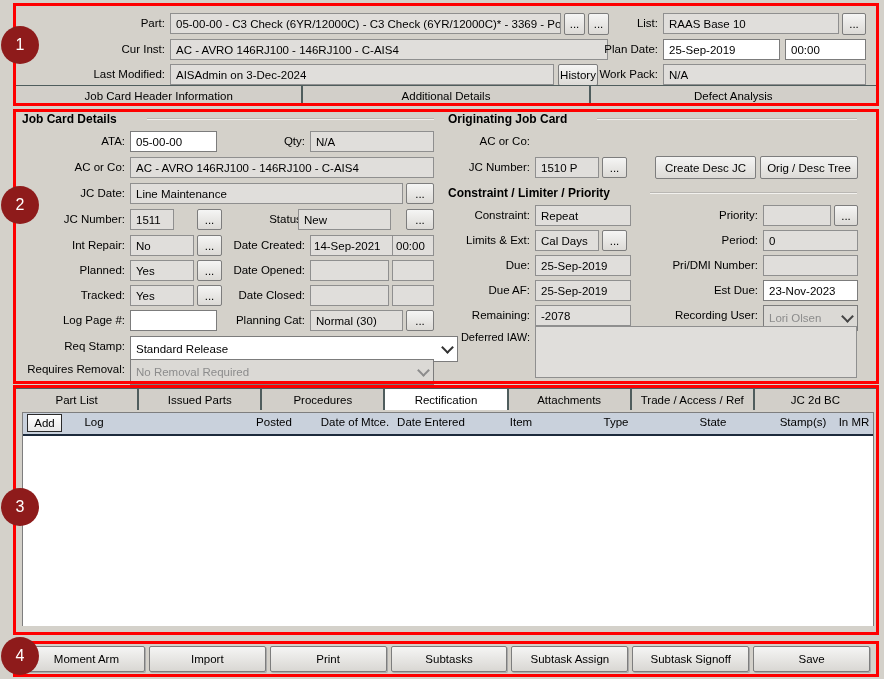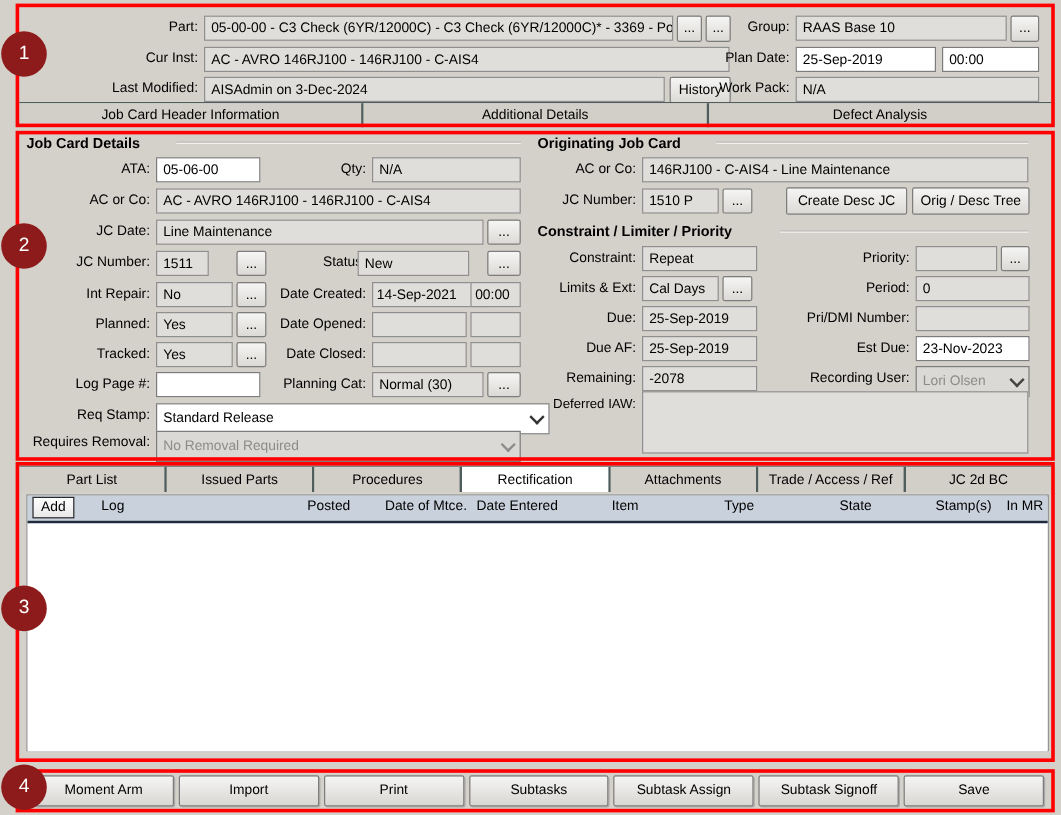--- a/index.html
+++ b/index.html
@@ -57,47 +57,47 @@
 </style>
 </head>
 <body>
 
 <div id="root">
 
   <div class="lbl" style="left:40px;top:17px;width:125px;">Part:</div>
   <div class="fld" style="left:170px;top:13px;width:391px;">05-00-00 - C3 Check (6YR/12000C) - C3 Check (6YR/12000C)* - 3369 - Pos: C</div>
   <div class="btn" style="left:564px;top:13px;width:21px;height:22px;">...</div>
   <div class="btn" style="left:588px;top:13px;width:21px;height:22px;">...</div>
-  <div class="lbl" style="left:590px;top:17px;width:68px;">Group:</div>
+  <div class="lbl" style="left:590px;top:17px;width:68px;">List:</div>
   <div class="fld" style="left:663px;top:13px;width:176px;">RAAS Base 10</div>
   <div class="btn" style="left:842px;top:13px;width:24px;height:22px;">...</div>
 
   <div class="lbl" style="left:40px;top:43px;width:125px;">Cur Inst:</div>
   <div class="fld" style="left:170px;top:39px;width:438px;">AC - AVRO 146RJ100 - 146RJ100 - C-AIS4</div>
   <div class="lbl" style="left:575px;top:43px;width:83px;">Plan Date:</div>
   <div class="fld white" style="left:663px;top:39px;width:117px;">25-Sep-2019</div>
   <div class="fld white" style="left:785px;top:39px;width:81px;">00:00</div>
 
   <div class="lbl" style="left:28px;top:68px;width:137px;">Last Modified:</div>
   <div class="fld" style="left:170px;top:64px;width:384px;">AISAdmin on 3-Dec-2024</div>
-  <div class="btn" style="left:558px;top:64px;width:51px;height:22px;">History</div>
+  <div class="btn" style="left:558px;top:64px;width:40px;height:22px;">History</div>
   <div class="lbl" style="left:575px;top:68px;width:83px;">Work Pack:</div>
   <div class="fld" style="left:663px;top:64px;width:203px;">N/A</div>
 
   <div class="tabstrip" style="left:16px;top:85px;width:860px;height:21px;">
     <div class="tab">Job Card Header Information</div>
     <div class="tab">Additional Details</div>
     <div class="tab">Defect Analysis</div>
   </div>
 
   <div class="grp" style="left:22px;top:112px;">Job Card Details</div>
   <div class="grpline" style="left:147px;top:118px;width:287px;"></div>
 
   <div class="lbl" style="left:18px;top:135px;width:107px;">ATA:</div>
-  <div class="fld white" style="left:130px;top:131px;width:87px;">05-06-00</div>
+  <div class="fld white" style="left:130px;top:131px;width:87px;">05-00-00</div>
   <div class="lbl" style="left:218px;top:135px;width:87px;">Qty:</div>
   <div class="fld" style="left:310px;top:131px;width:124px;">N/A</div>
 
   <div class="lbl" style="left:18px;top:161px;width:107px;">AC or Co:</div>
   <div class="fld" style="left:130px;top:157px;width:304px;">AC - AVRO 146RJ100 - 146RJ100 - C-AIS4</div>
 
   <div class="lbl" style="left:18px;top:187px;width:107px;">JC Date:</div>
   <div class="fld" style="left:130px;top:183px;width:273px;">Line Maintenance</div>
   <div class="btn" style="left:406px;top:183px;width:28px;height:21px;">...</div>
 
@@ -144,21 +144,20 @@
   <div class="lbl" style="left:4px;top:363px;width:121px;">Requires Removal:</div>
   <div class="sel disabled" style="left:130px;top:359px;width:304px;">
     <span>No Removal Required</span>
     <span class="chev"></span>
   </div>
 
   <div class="grp" style="left:448px;top:112px;">Originating Job Card</div>
   <div class="grpline" style="left:597px;top:118px;width:260px;"></div>
 
   <div class="lbl" style="left:440px;top:135px;width:90px;">AC or Co:</div>
-  <div class="fld" style="left:535px;top:131px;width:322px;">146RJ100 - C-AIS4 - Line Maintenance</div>
 
   <div class="lbl" style="left:440px;top:161px;width:90px;">JC Number:</div>
   <div class="fld" style="left:535px;top:157px;width:64px;">1510 P</div>
   <div class="btn" style="left:602px;top:157px;width:25px;height:21px;">...</div>
   <div class="btn" style="left:655px;top:156px;width:101px;height:23px;">Create Desc JC</div>
   <div class="btn" style="left:760px;top:156px;width:98px;height:23px;">Orig / Desc Tree</div>
 
   <div class="grp" style="left:448px;top:186px;">Constraint / Limiter / Priority</div>
   <div class="grpline" style="left:650px;top:192px;width:207px;"></div>
 

